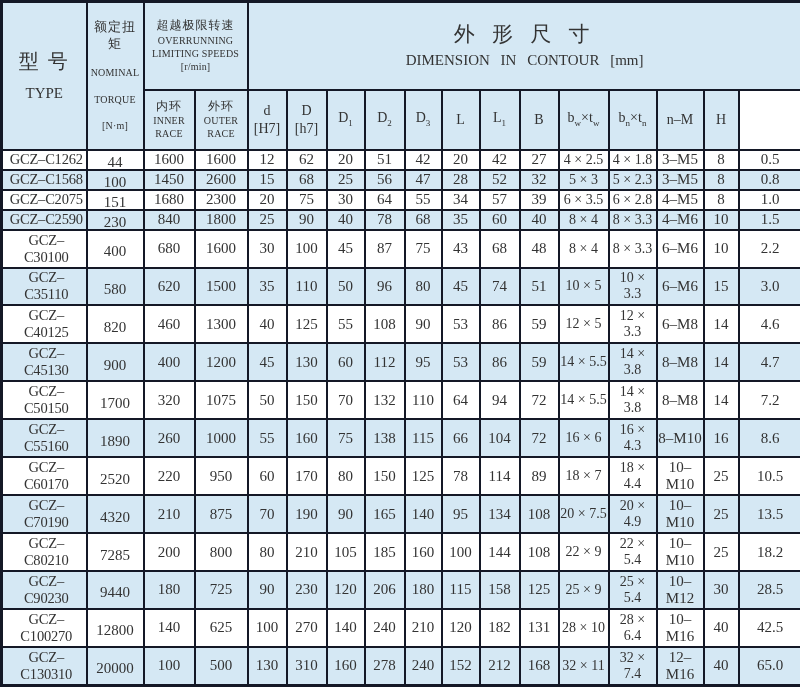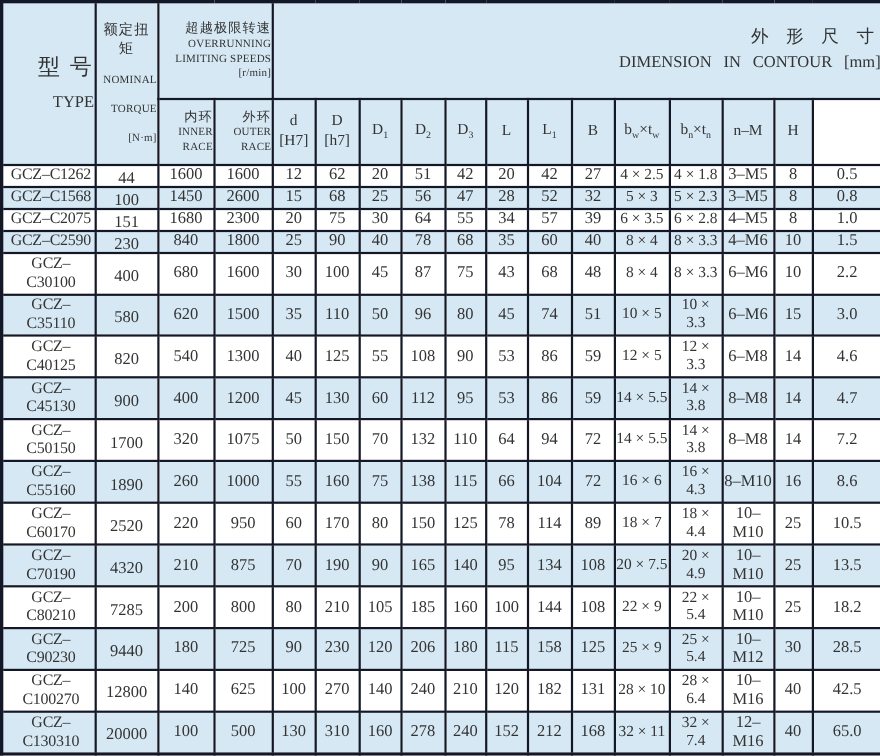--- a/index.html
+++ b/index.html
@@ -18,28 +18,28 @@
   table.spec th, table.spec td {
     border: 2px solid #141826;
     text-align: center;
     vertical-align: middle;
     color: #333333;
     overflow: hidden;
   }
   table.spec { border: 3px solid #141826; }
   thead th { background: #d5e8f4; font-weight: normal; color: #26262b; }
   
-  .hstack { display: flex; flex-direction: column; align-items: flex-end; justify-content: center; }
+  .hstack { display: flex; flex-direction: column; align-items: center; justify-content: center; }
   .zh   { font-size: 20px; letter-spacing: 2px; line-height: 1.25; }
   .zh-sm{ font-size: 12px; letter-spacing: 1px; line-height: 1.3; }
   .en   { font-size: 13px; line-height: 1.3; }
   .en-sm{ font-size: 10px; line-height: 1.32; letter-spacing: 0.2px; }
   .spread { justify-content: space-evenly; height: 100%; }
   .gap10 > div + div { margin-top: 10px; }
-  .dimtitle .zh { font-size: 16px; letter-spacing: 6px; }
+  .dimtitle .zh { font-size: 21px; letter-spacing: 6px; }
   .dimtitle .en { font-size: 15px; word-spacing: 7px; margin-top: 4px; }
   .dimhead { font-size: 14px; line-height: 1.25; }
   .dimhead sub { font-size: 9px; }
   
   tbody td { font-size: 15px; color: #39393d; }
   tbody tr:nth-child(even) td { background: #d5e8f4; }
   tbody tr:nth-child(odd)  td { background: #ffffff; }
   td.type-cell { text-align: left; padding-left: 4px; font-size: 14.5px; letter-spacing: -0.2px; }
   td.torque-cell > span { position: relative; top: 3px; display: inline-block; }
   tbody td.kw { font-size: 14px; }
@@ -271,21 +271,21 @@
         <td>51</td>
         <td class="kw">10 × 5</td>
         <td class="kw">10 × 3.3</td>
         <td>6–M6</td>
         <td>15</td>
         <td>3.0</td>
       </tr>
       <tr>
         <td class="type-cell">GCZ–C40125</td>
         <td class="torque-cell"><span>820</span></td>
-        <td>540</td>
+        <td>460</td>
         <td>1300</td>
         <td>40</td>
         <td>125</td>
         <td>55</td>
         <td>108</td>
         <td>90</td>
         <td>53</td>
         <td>86</td>
         <td>59</td>
         <td class="kw">12 × 5</td>

